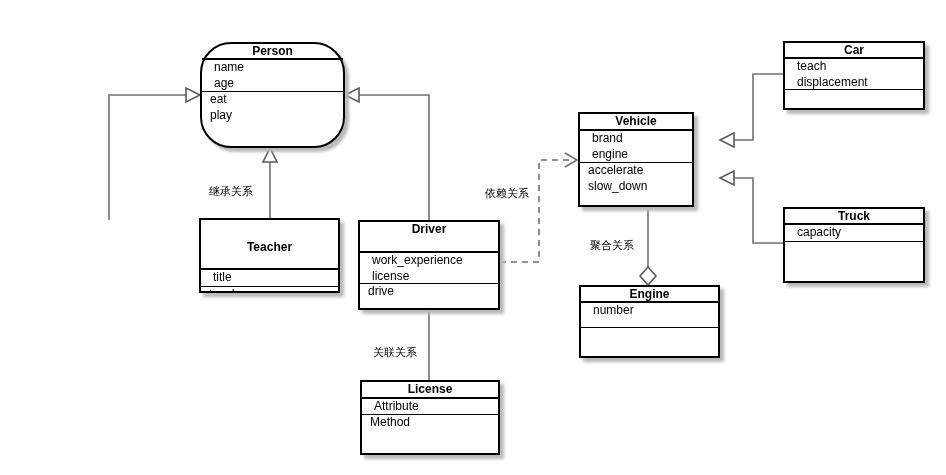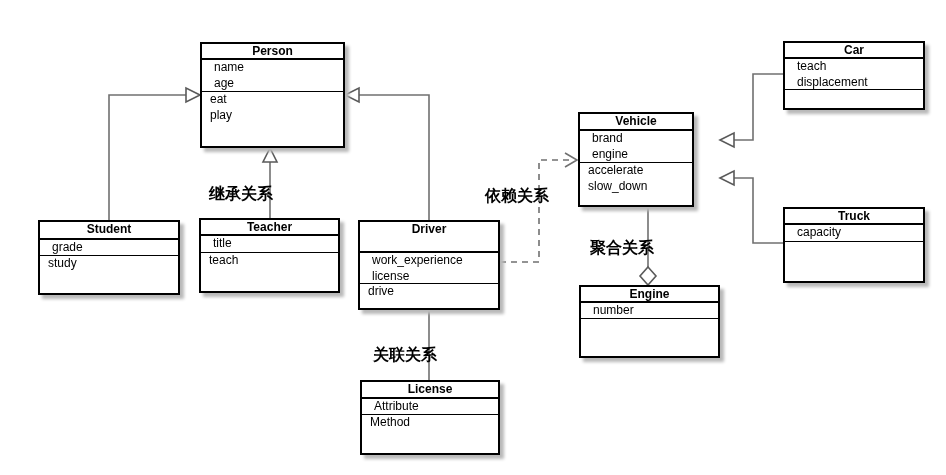--- a/index.html
+++ b/index.html
@@ -21,21 +21,21 @@
     border-bottom:2px solid #000000; overflow:hidden;
   }
   .uml-attrs {
     flex:0 0 auto; border-bottom:1px solid #000000;
     padding-left:12px; white-space:pre-line; overflow:hidden; line-height:15.5px;
   }
   .uml-methods {
     flex:1 1 auto; padding-left:8px; white-space:pre-line;
     overflow:hidden; line-height:15.5px;
   }
-  .edge-label { position:absolute; font-size:16px; white-space:nowrap;font-weight:bold; }
+  .edge-label { position:absolute; font-size:11px; white-space:nowrap; }
 </style>
 </head>
 <body>
 
 <div class="canvas">
 
   <svg class="edges" viewBox="0 0 946 475" fill="none" stroke="#707070" stroke-width="1.6">
 
     <path d="M109 220 L109 95 L359 95 M109 95 L186 95"></path>
     <polygon points="200,95 186,88 186,102" fill="#ffffff" stroke="#5a5a5a"></polygon>
@@ -54,36 +54,31 @@
     <path d="M648 207 L648 267"></path>
     <polygon points="648,267 656,276 648,285 640,276" fill="#ffffff" stroke="#5a5a5a"></polygon>
 
     <path d="M783 74 L753 74 L753 140 L734 140"></path>
     <polygon points="720,140 734,133 734,147" fill="#ffffff" stroke="#5a5a5a"></polygon>
 
     <path d="M783 243 L753 243 L753 178 L734 178"></path>
     <polygon points="720,178 734,171 734,185" fill="#ffffff" stroke="#5a5a5a"></polygon>
   </svg>
 
-  <div class="uml-class" style="left:200px; top:42px; width:145px; height:106px;">
+  <div class="uml-class" style="left:200px; top:42px; width:145px; height:106px;border-radius:31px;">
     <div class="uml-title" style="height:16px;">Person</div>
     <div class="uml-attrs" style="height:32px;">name
 age</div>
     <div class="uml-methods">eat
 play</div>
   </div>
 
-  <div class="uml-class" style="left:38px; top:220px; width:142px; height:75px;">
-    <div class="uml-title" style="height:18px;">Student</div>
-    <div class="uml-attrs" style="height:16px;">grade</div>
-    <div class="uml-methods">study</div>
-  </div>
 
   <div class="uml-class" style="left:199px; top:218px; width:141px; height:75px;">
-    <div class="uml-title" style="height:16px;">Teacher</div>
+    <div class="uml-title" style="height:30px;margin-top:20px;">Teacher</div>
     <div class="uml-attrs" style="height:17px;">title</div>
     <div class="uml-methods">teach</div>
   </div>
 
   <div class="uml-class" style="left:358px; top:220px; width:142px; height:90px;">
     <div class="uml-title" style="height:31px;">Driver</div>
     <div class="uml-attrs" style="height:31px;">work_experience
 license</div>
     <div class="uml-methods">drive</div>
   </div>
@@ -97,21 +92,21 @@
   <div class="uml-class" style="left:578px; top:112px; width:116px; height:95px;">
     <div class="uml-title" style="height:17px;">Vehicle</div>
     <div class="uml-attrs" style="height:32px;">brand
 engine</div>
     <div class="uml-methods">accelerate
 slow_down</div>
   </div>
 
   <div class="uml-class" style="left:579px; top:285px; width:141px; height:73px;">
     <div class="uml-title" style="height:16px;">Engine</div>
-    <div class="uml-attrs" style="height:16px;">number</div>
+    <div class="uml-attrs" style="height:25px;">number</div>
     <div class="uml-methods"></div>
   </div>
 
   <div class="uml-class" style="left:783px; top:41px; width:142px; height:69px;">
     <div class="uml-title" style="height:16px;">Car</div>
     <div class="uml-attrs" style="height:31px;">teach
 displacement</div>
     <div class="uml-methods"></div>
   </div>
 

